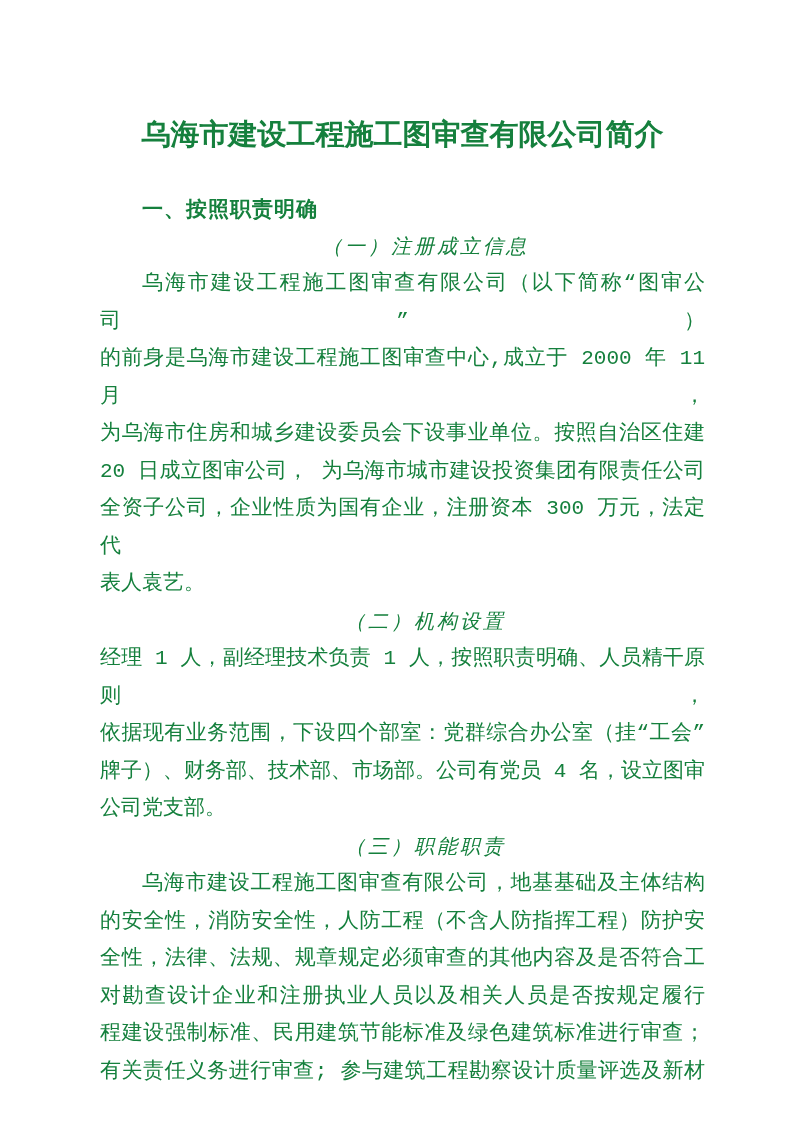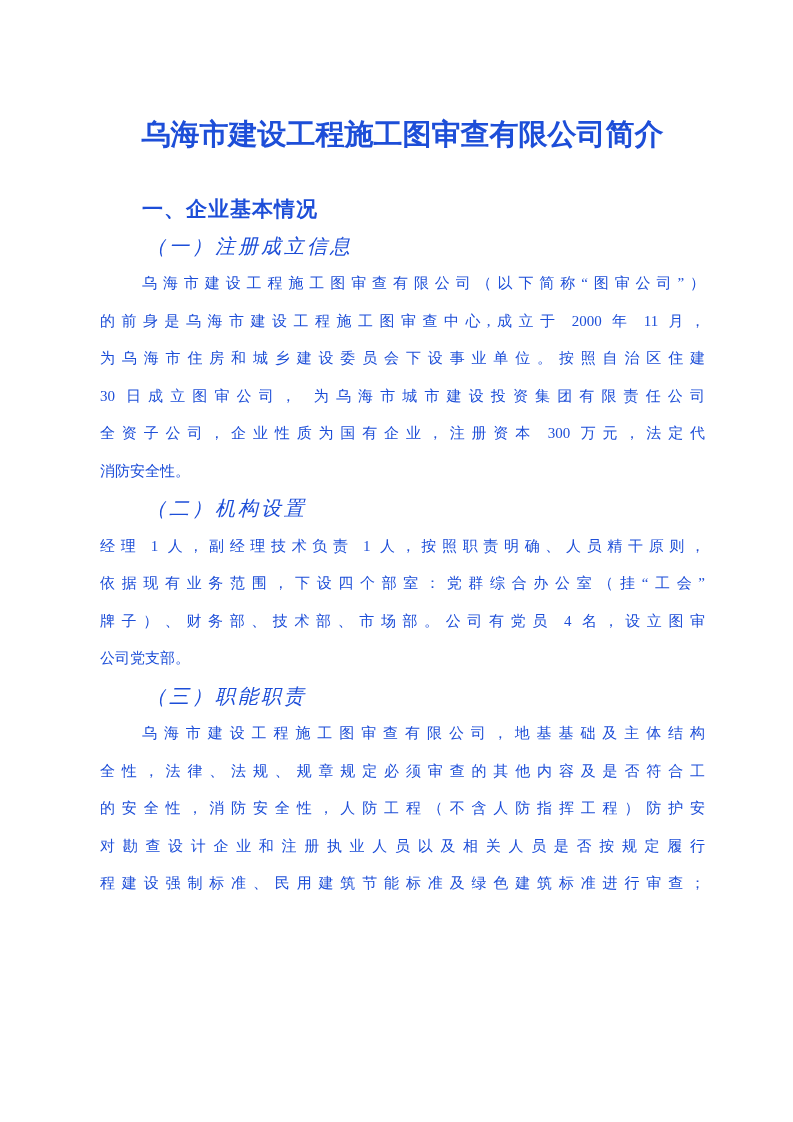--- a/index.html
+++ b/index.html
@@ -6,21 +6,21 @@
     margin: 0;
     padding: 0;
     background: #ffffff;
   }
   .page {
     position: relative;
     width: 793px;
     height: 1122px;
     background: #ffffff;
     overflow: hidden;
-    color: #1d4ed8;
+    color: #15803d;
     font-family: "Liberation Serif", "DejaVu Serif", serif;
   }
   .content {
     position: absolute;
     left: 100px;
     top: 0;
     width: 605px;
   }
   .doc-title {
     margin-top: 112px;
@@ -40,63 +40,66 @@
     font-family: "Liberation Sans", "DejaVu Sans", sans-serif;
     letter-spacing: 1px;
   }
   .h-sub {
     padding-left: 46px;
     font-size: 20px;
     line-height: 37.5px;
     font-style: italic;
     letter-spacing: 3px;
     font-family: "Liberation Serif", "DejaVu Serif", serif;
+    text-align: center;
   }
   .line {
-    font-size: 15px;
+    font-size: 21px;
     line-height: 37.5px;
     text-align: justify;
     text-align-last: justify;
     white-space: normal;
+    font-family: Liberation Mono, monospace;
   }
   .line.first {
     text-indent: 42px;
   }
   .line.last {
     text-align-last: left;
   }
 </style>
 </head>
 <body>
 
 <div class="page">
   <div class="content">
 
     <div class="doc-title">乌海市建设工程施工图审查有限公司简介</div>
 
-    <div class="h-section">一、企业基本情况</div>
+    <div class="h-section">一、按照职责明确</div>
 
     <div class="h-sub">（一）注册成立信息</div>
 
     <div class="line first">乌海市建设工程施工图审查有限公司（以下简称“图审公司”）</div>
     <div class="line">的前身是乌海市建设工程施工图审查中心,成立于 2000 年 11 月，</div>
     <div class="line">为乌海市住房和城乡建设委员会下设事业单位。按照自治区住建</div>
-    <div class="line">30 日成立图审公司， 为乌海市城市建设投资集团有限责任公司</div>
+    <div class="line">20 日成立图审公司， 为乌海市城市建设投资集团有限责任公司</div>
     <div class="line">全资子公司，企业性质为国有企业，注册资本 300 万元，法定代</div>
-    <div class="line last">消防安全性。</div>
+    <div class="line last">表人袁艺。</div>
 
     <div class="h-sub">（二）机构设置</div>
 
     <div class="line">经理 1 人，副经理技术负责 1 人，按照职责明确、人员精干原则，</div>
     <div class="line">依据现有业务范围，下设四个部室：党群综合办公室（挂“工会”</div>
     <div class="line">牌子）、财务部、技术部、市场部。公司有党员 4 名，设立图审</div>
     <div class="line last">公司党支部。</div>
 
     <div class="h-sub">（三）职能职责</div>
 
     <div class="line first">乌海市建设工程施工图审查有限公司，地基基础及主体结构</div>
+    <div class="line">的安全性，消防安全性，人防工程（不含人防指挥工程）防护安</div>
     <div class="line">全性，法律、法规、规章规定必须审查的其他内容及是否符合工</div>
-    <div class="line">的安全性，消防安全性，人防工程（不含人防指挥工程）防护安</div>
     <div class="line">对勘查设计企业和注册执业人员以及相关人员是否按规定履行</div>
     <div class="line">程建设强制标准、民用建筑节能标准及绿色建筑标准进行审查；</div>
+    <div class="line">有关责任义务进行审查; 参与建筑工程勘察设计质量评选及新材</div>
 
   </div>
 </div>
 
 </body></html>

